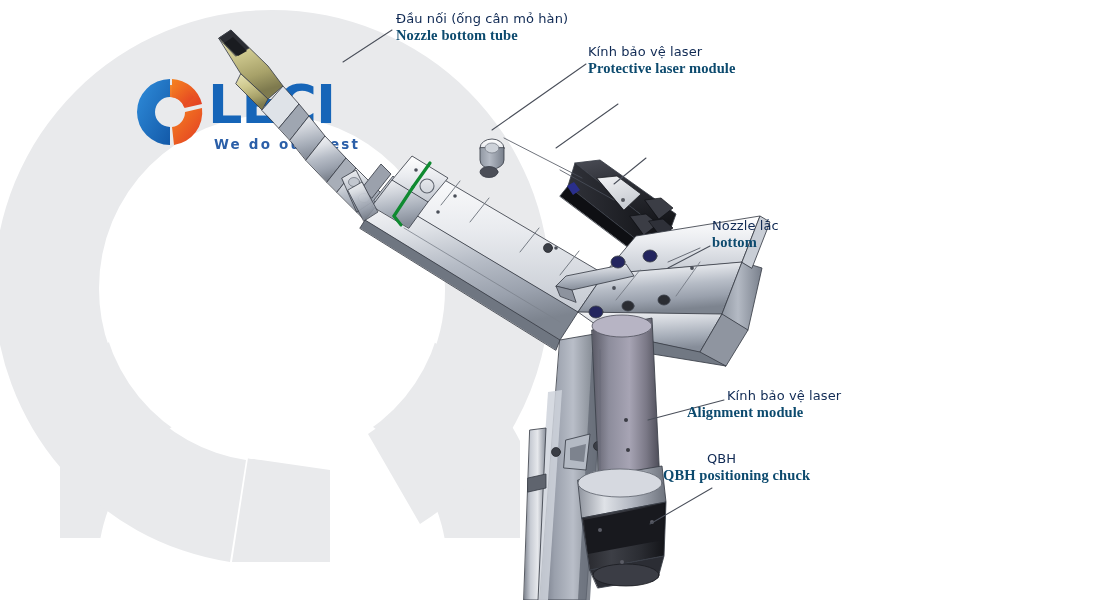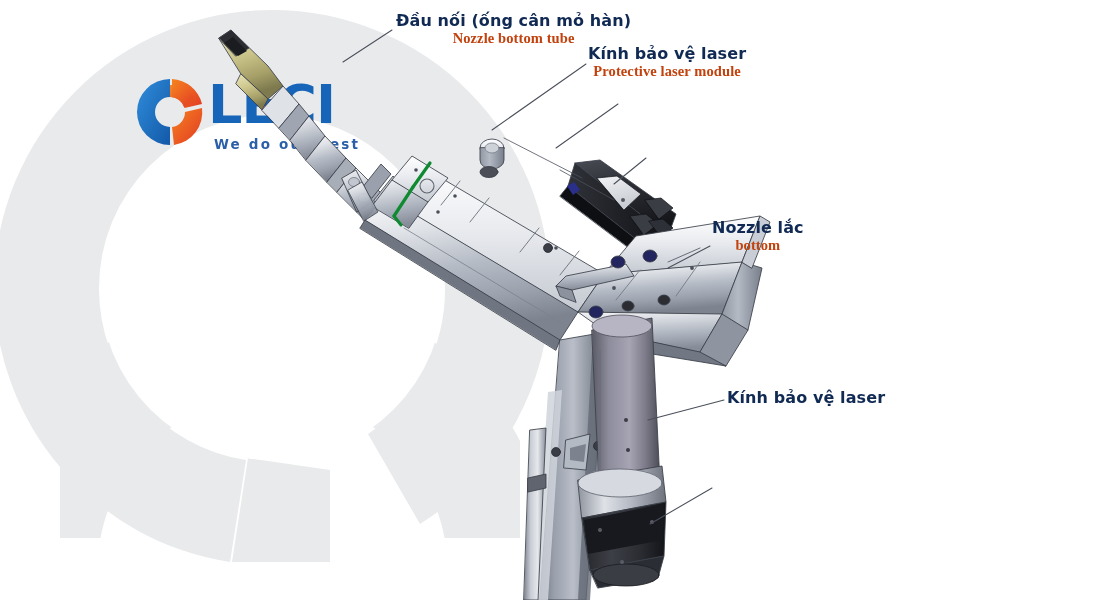--- a/index.html
+++ b/index.html
@@ -20,33 +20,32 @@
   }
   
   .label{
     position:absolute;
     white-space:nowrap;
     line-height:1.12;
   }
   .label .vn{
     display:block;
     font-family:"DejaVu Sans","Liberation Sans",sans-serif;
-    font-weight:700;
-    font-size:16px;
+    font-weight:400;
+    font-size:13px;
     color:#102a54;
     letter-spacing:.1px;
   }
   .label .en{
     display:block;
     font-family:"Liberation Serif","DejaVu Serif",serif;
     font-weight:700;
     font-size:14.5px;
-    color:#c2410c;
+    color:#0c4a6e;
     letter-spacing:.1px;
-    text-align:center;
   }
   .label.lft{text-align:left;}
   
   #logo{
     position:absolute;
     left:132px;top:72px;
     width:232px;height:84px;
   }
   #logo .wordmark{
     position:absolute;
@@ -397,16 +396,21 @@
 
 
 
   <div class="label lft" style="left:712px;top:219px;">
     <span class="vn">Nozzle lắc</span>
     <span class="en">bottom</span>
   </div>
 
   <div class="label lft" style="left:727px;top:389px;">
     <span class="vn">Kính bảo vệ laser</span>
-  </div>
-
+    <span class="en" style="margin-left:-40px;">Alignment module</span>
+  </div>
+
+  <div class="label lft" style="left:663px;top:452px;">
+    <span class="vn" style="margin-left:44px;">QBH</span>
+    <span class="en">QBH positioning chuck</span>
+  </div>
 
 </div>
 
 </body></html>

